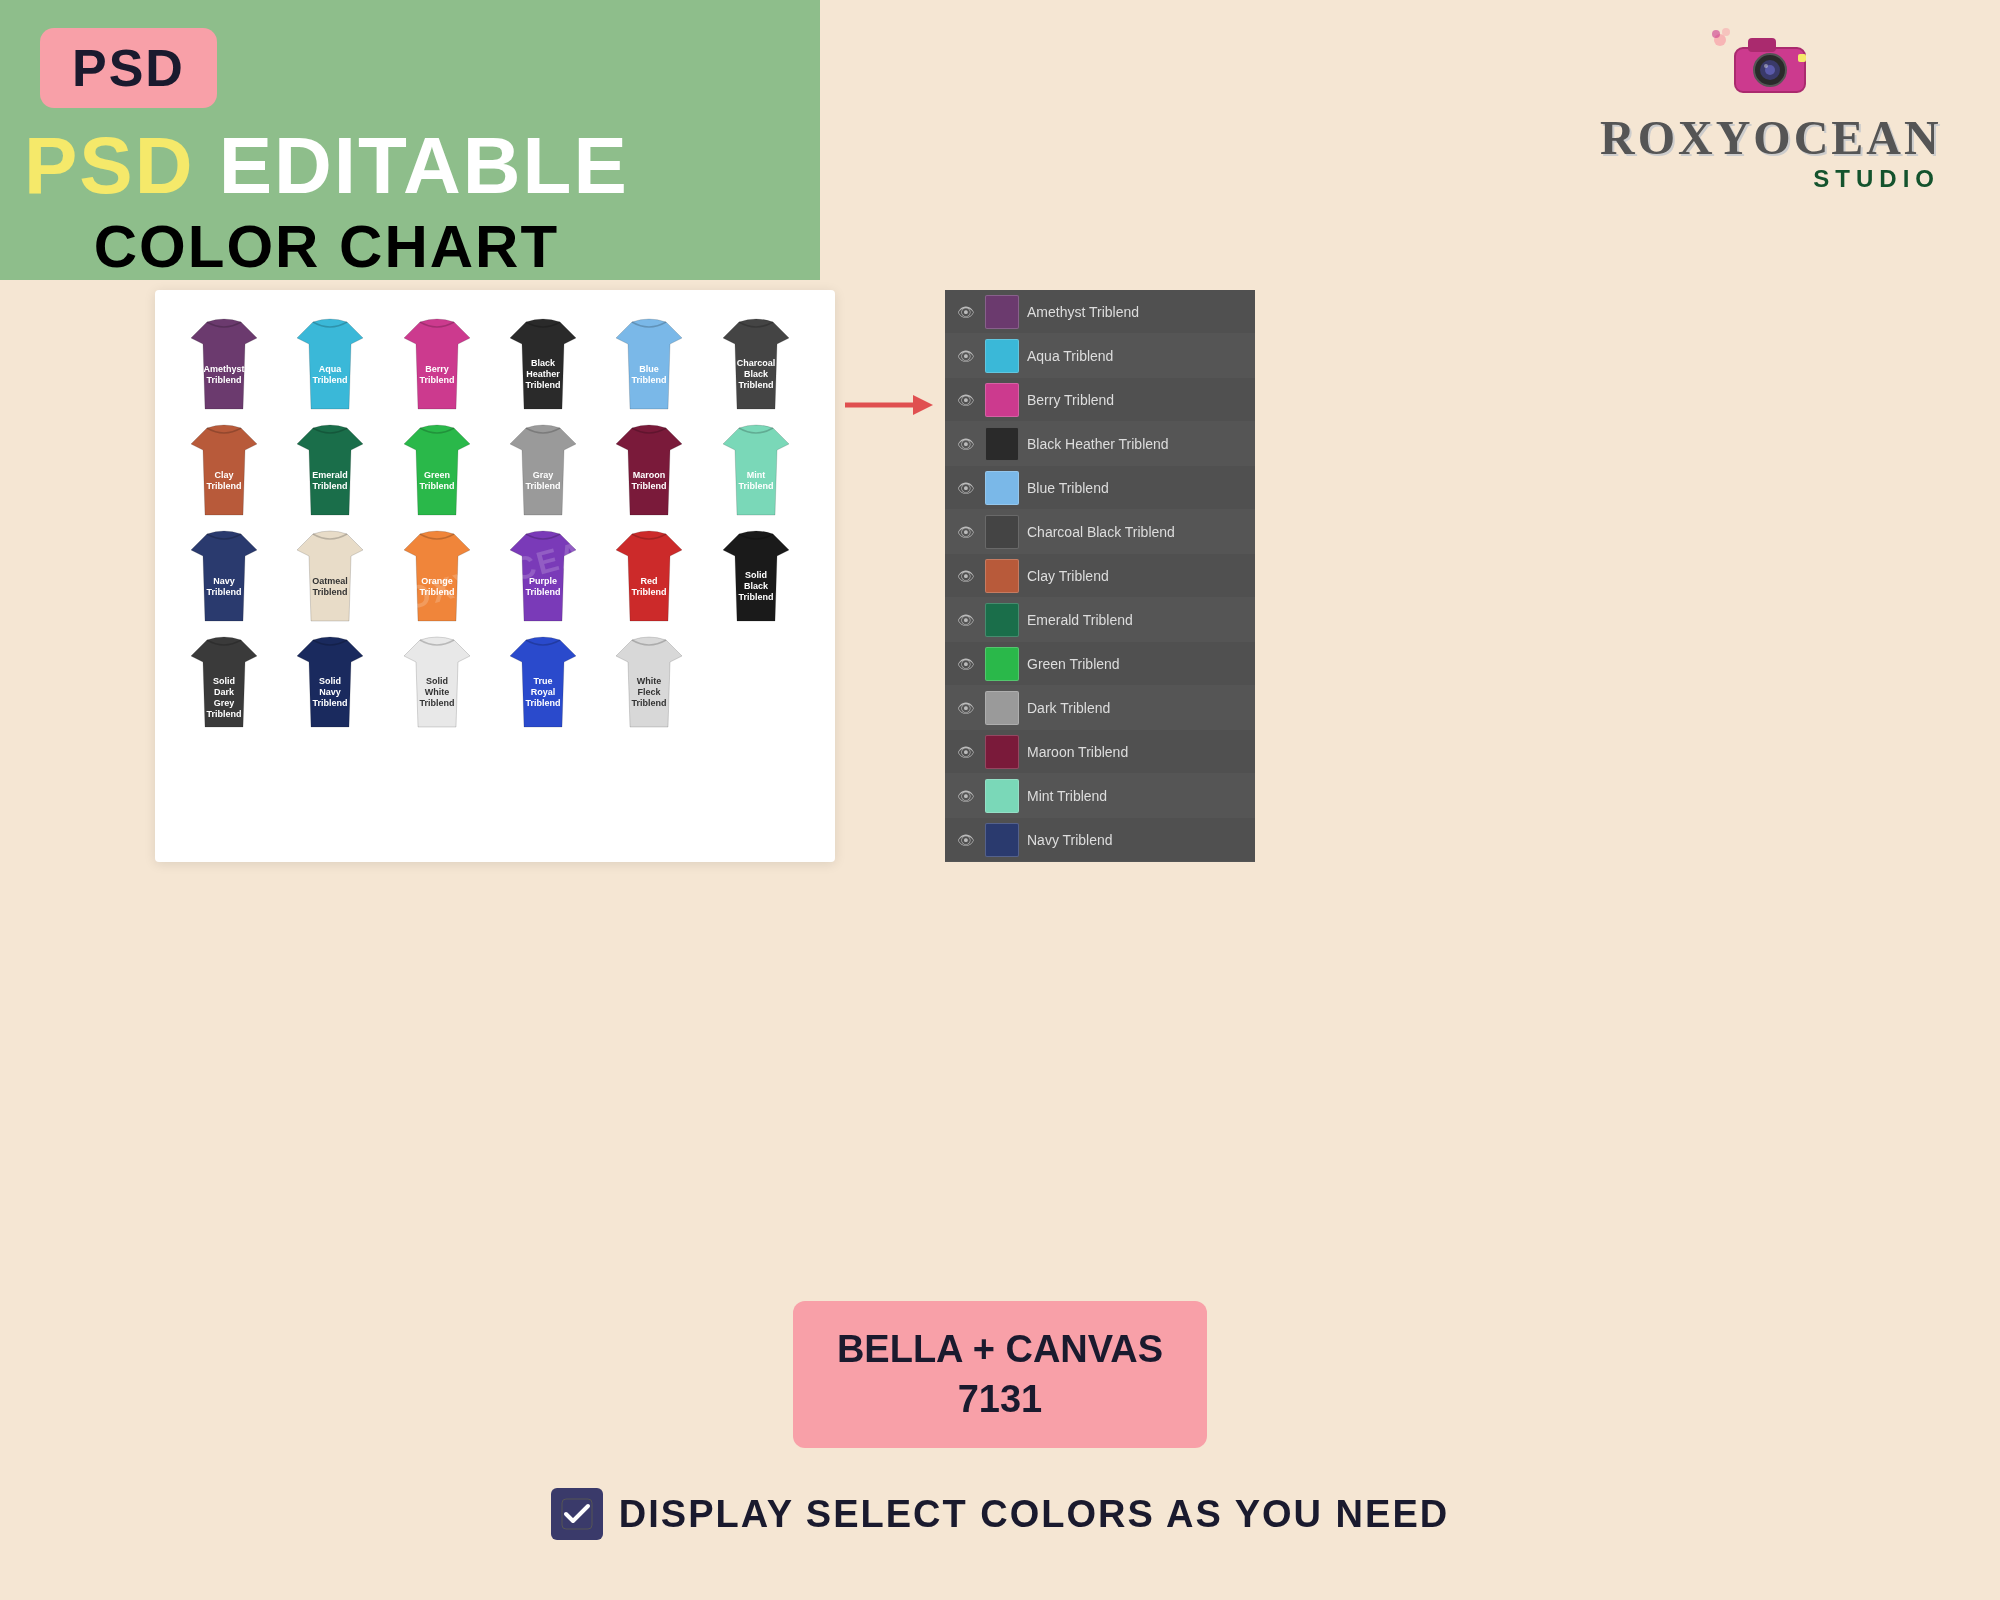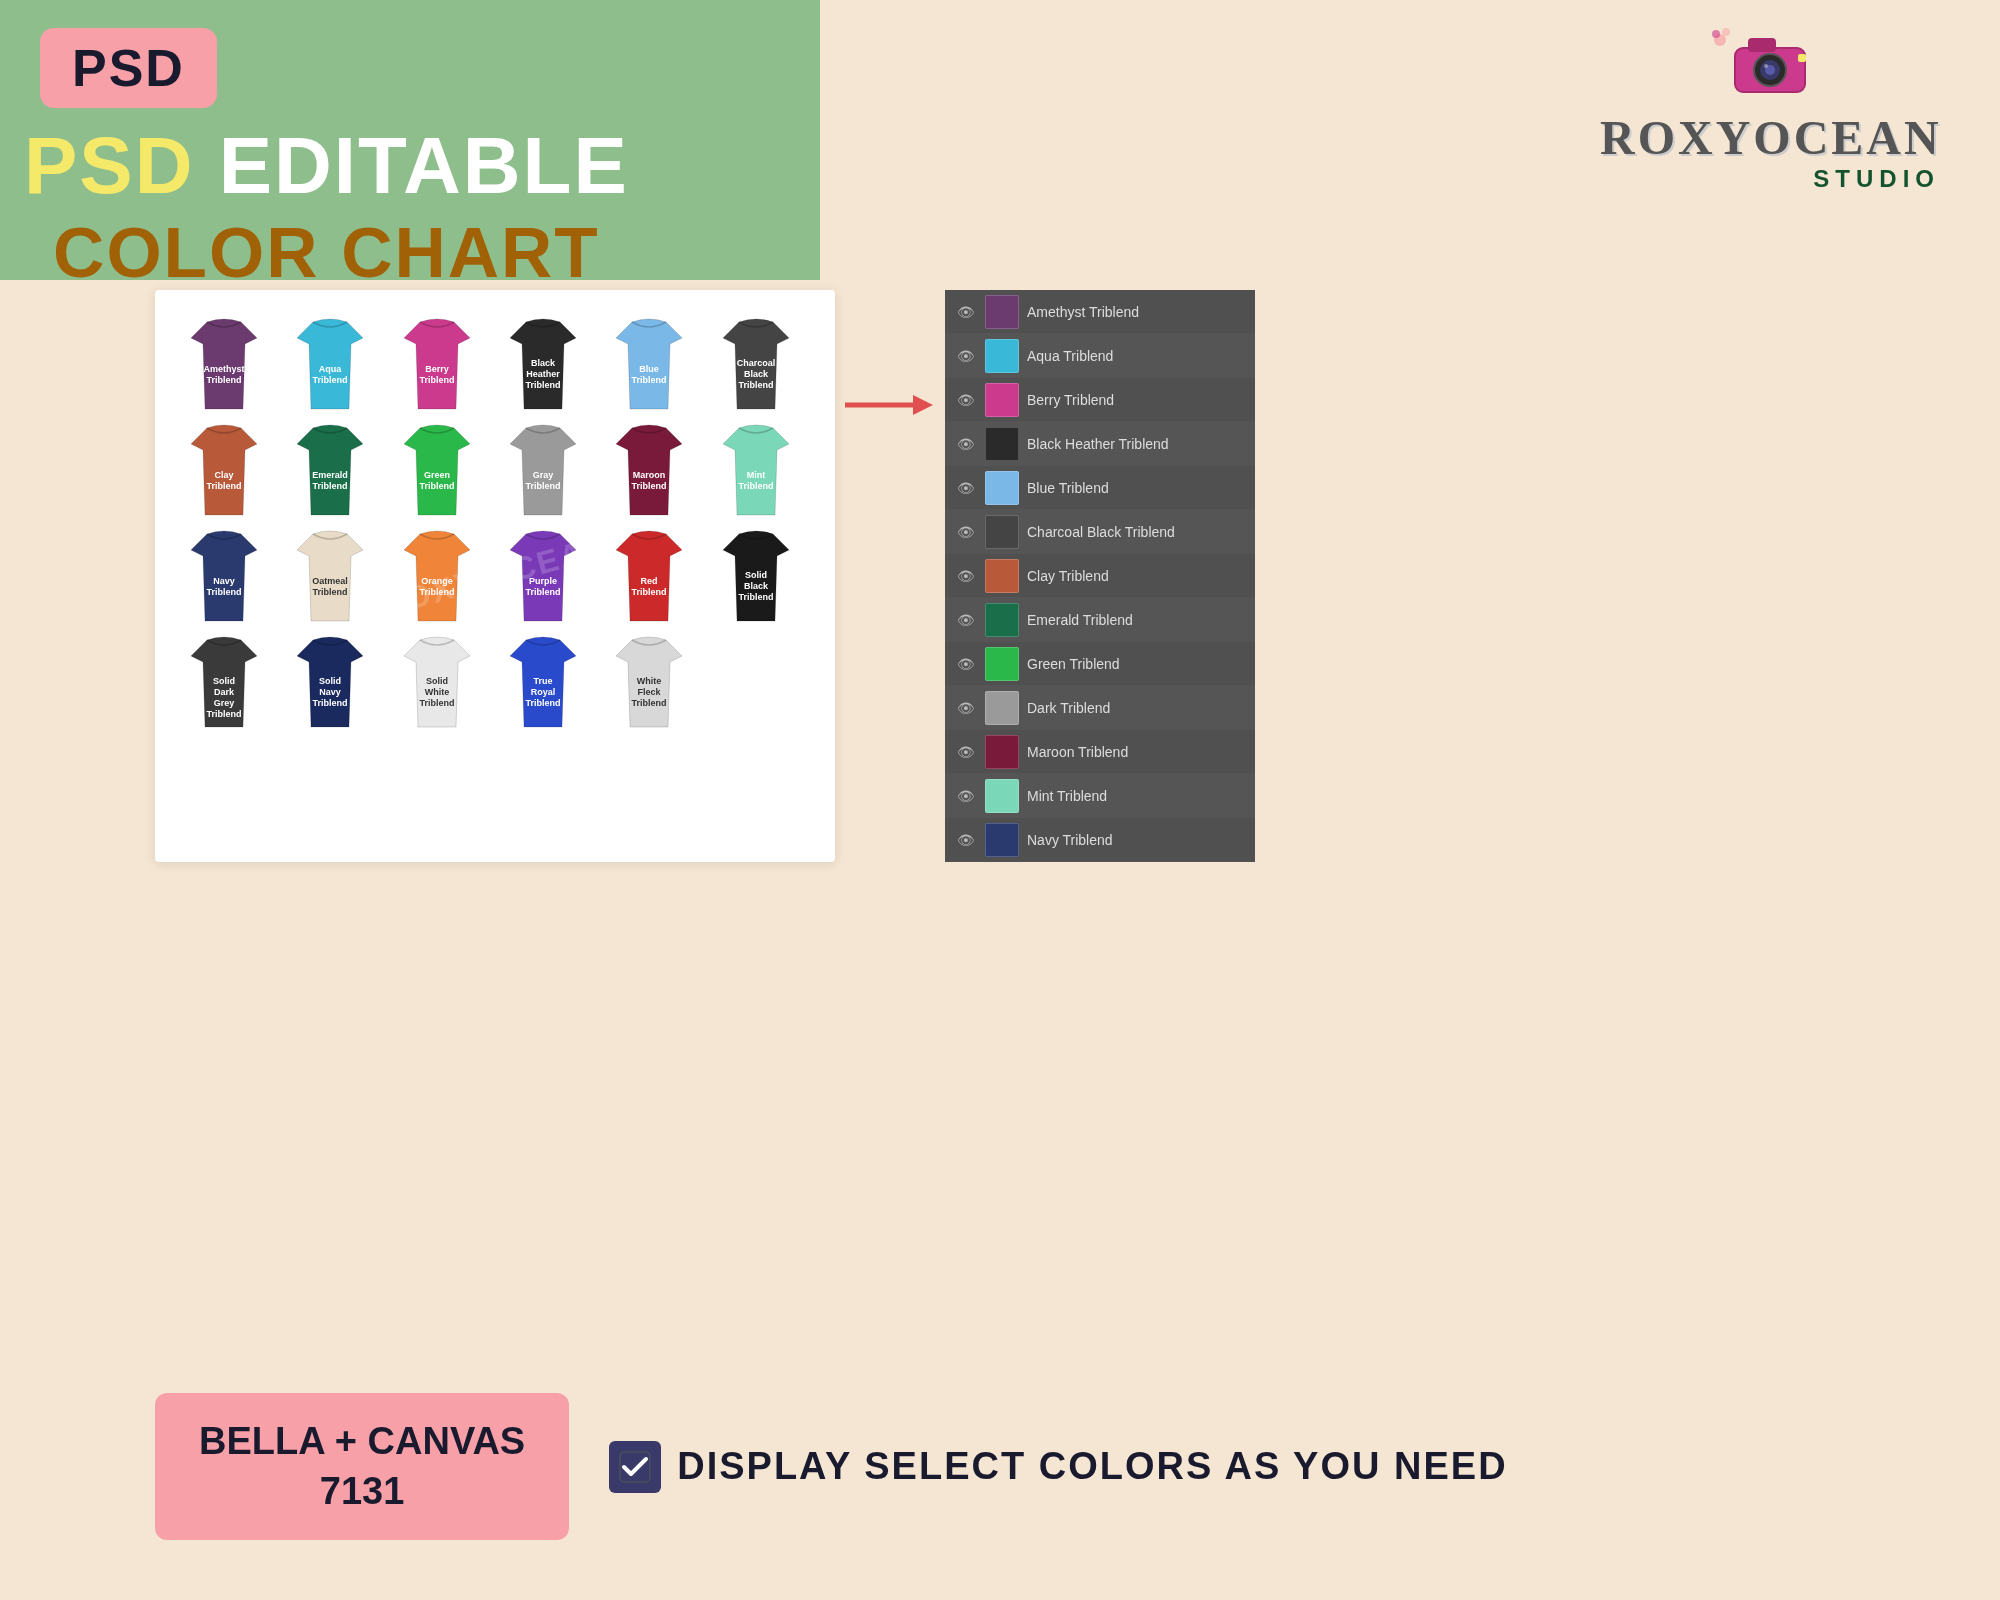--- a/index.html
+++ b/index.html
@@ -43,23 +43,23 @@
       font-size: 80px;
       font-weight: 900;
       color: white;
       letter-spacing: 2px;
     }
     .title-line1 span.psd-yellow {
       color: #f5e96a;
       font-weight: 900;
     }
     .title-line2 {
-      font-size: 71px;
-      font-weight: 900;
-      color: #a16207;
+      font-size: 60px;
+      font-weight: 900;
+      color: #000000;
       letter-spacing: 2px;
     }
 
     
     .logo-area {
       position: absolute;
       top: 20px; right: 60px;
       width: 340px;
       text-align: right;
       z-index: 2;
@@ -176,20 +176,21 @@
     
     .bottom-section {
       position: absolute;
       bottom: 60px;
       left: 0;
       right: 0;
       display: flex;
       align-items: center;
       padding: 0 155px;
       gap: 40px;
+      flex-direction: column;
     }
 
     .product-badge {
       background: #f8a0a8;
       border-radius: 12px;
       padding: 24px 44px;
       text-align: center;
       min-width: 340px;
     }
 

